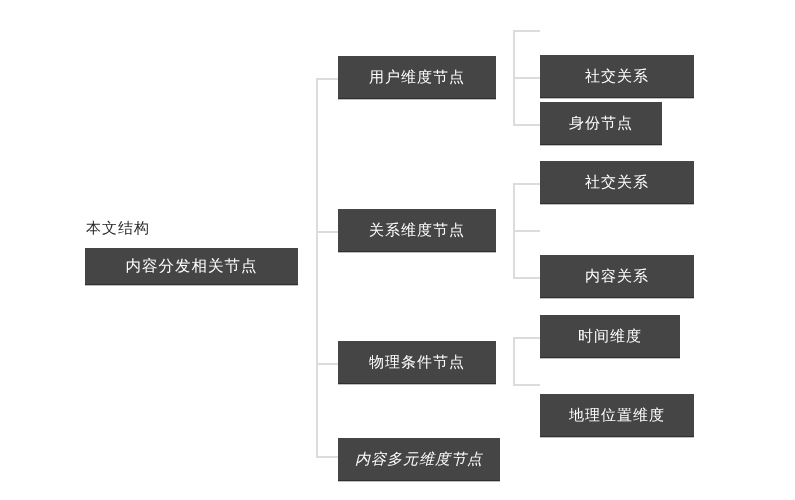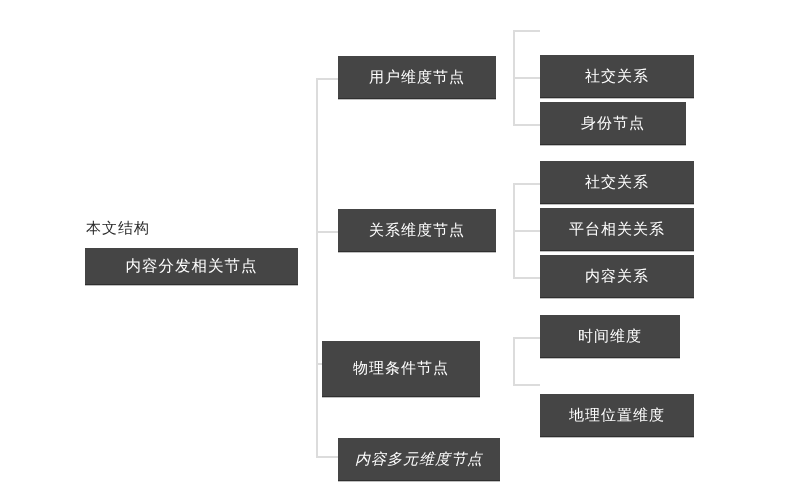--- a/index.html
+++ b/index.html
@@ -55,34 +55,33 @@
   <div class="ln ln-h" style="left:316px;top:456px;width:22px;"></div>
 
   <div class="node" style="left:338px;top:56px;width:158px;height:43px;">用户维度节点</div>
 
   <div class="ln ln-v" style="left:513px;top:30px;height:96px;"></div>
   <div class="ln ln-h" style="left:513px;top:30px;width:27px;"></div>
   <div class="ln ln-h" style="left:513px;top:77px;width:27px;"></div>
   <div class="ln ln-h" style="left:513px;top:124px;width:27px;"></div>
 
   <div class="node" style="left:540px;top:55px;width:154px;height:43px;">社交关系</div>
-  <div class="node" style="left:540px;top:102px;width:146px;height:43px;">身份节点</div>
+  <div class="node" style="left:540px;top:102px;width:122px;height:43px;">身份节点</div>
 
   <div class="node" style="left:338px;top:209px;width:158px;height:43px;">关系维度节点</div>
 
   <div class="ln ln-v" style="left:513px;top:183px;height:96px;"></div>
   <div class="ln ln-h" style="left:513px;top:183px;width:27px;"></div>
   <div class="ln ln-h" style="left:513px;top:230px;width:27px;"></div>
   <div class="ln ln-h" style="left:513px;top:277px;width:27px;"></div>
 
   <div class="node" style="left:540px;top:161px;width:154px;height:43px;">社交关系</div>
-  <div class="node" style="left:540px;top:208px;width:154px;height:43px;">平台相关关系</div>
   <div class="node" style="left:540px;top:255px;width:154px;height:43px;">内容关系</div>
 
-  <div class="node" style="left:322px;top:341px;width:158px;height:56px;font-family:Liberation Mono, monospace;">物理条件节点</div>
+  <div class="node" style="left:338px;top:341px;width:158px;height:43px;font-family:Liberation Mono, monospace;">物理条件节点</div>
 
   <div class="ln ln-v" style="left:513px;top:337px;height:48px;"></div>
   <div class="ln ln-h" style="left:513px;top:337px;width:27px;"></div>
   <div class="ln ln-h" style="left:513px;top:384px;width:27px;"></div>
 
   <div class="node" style="left:540px;top:315px;width:140px;height:43px;">时间维度</div>
   <div class="node" style="left:540px;top:362px;width:154px;height:43px;margin-top:32px;">地理位置维度</div>
 
   <div class="node" style="left:338px;top:438px;width:162px;height:43px;font-style:italic;">内容多元维度节点</div>
 

